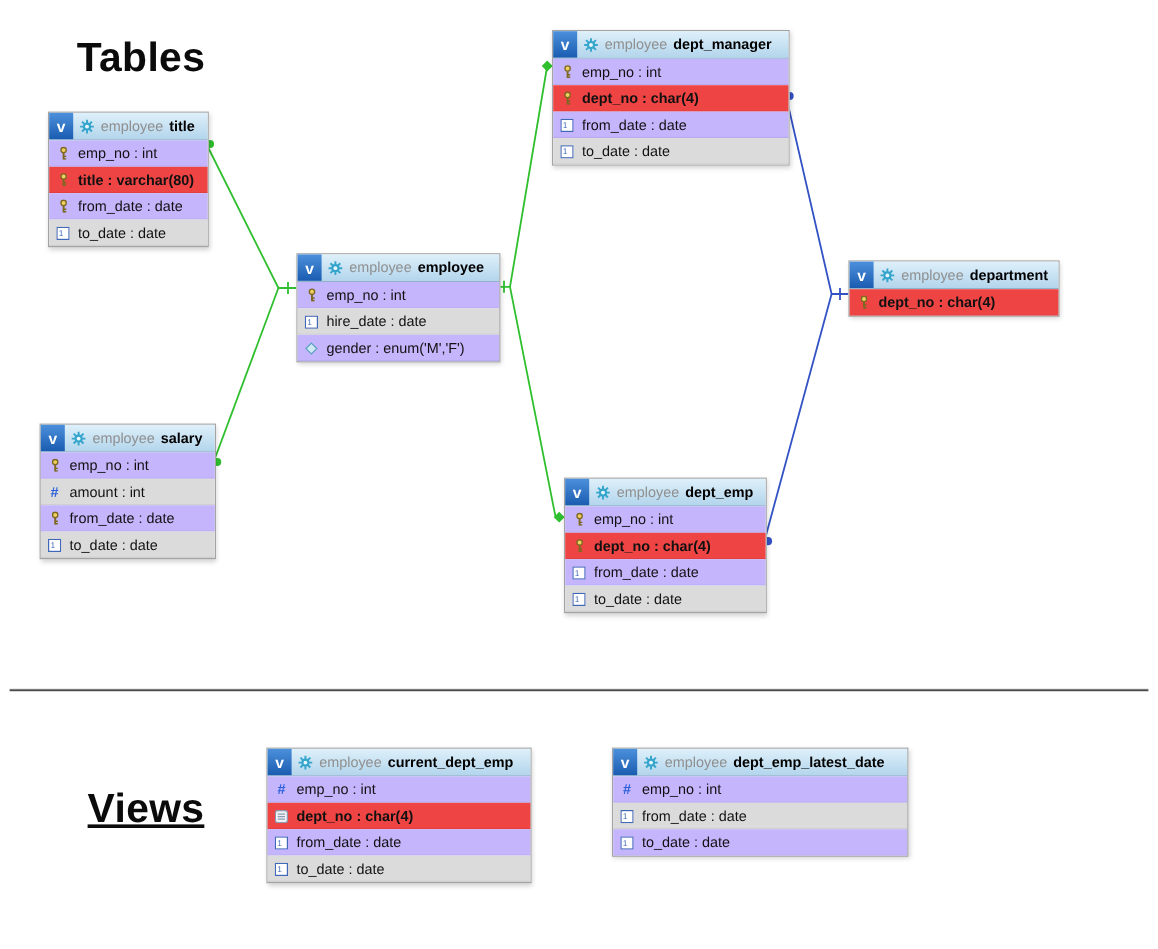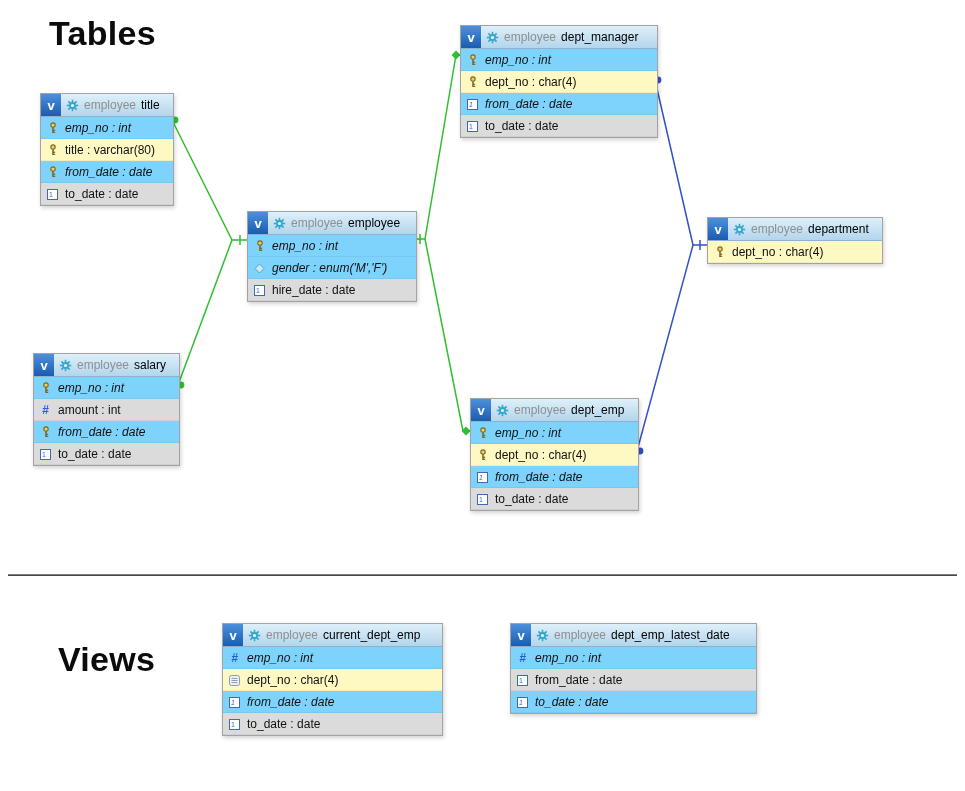--- a/index.html
+++ b/index.html
@@ -2,25 +2,25 @@
 <html><head>
 <meta charset="utf-8">
 <style>
   html,body { margin:0; padding:0; background:#ffffff; }
   .canvas {
     position:relative; width:965px; height:791px; background:#ffffff;
     font-family:"Liberation Sans", sans-serif; overflow:hidden;
   }
   svg.connectors { position:absolute; left:0; top:0; width:965px; height:791px; pointer-events:none; }
   .heading {
-    position:absolute; margin:0; font-size:34px; font-weight:bold;
+    position:absolute; margin:15px; font-size:34px; font-weight:bold;
     color:#0b0b0b; letter-spacing:0.3px;
   }
   .tables-heading { left:49px; top:14px; }
-  .views-heading  { left:58px; top:640px; }
+  .views-heading  { left:58px; top:640px;text-decoration:underline; }
   .divider {
     position:absolute; left:8px; top:574px; width:949px; height:2px;
     background:linear-gradient(#9a9a9a,#2c2c2c);
   }
   .db-table {
     position:absolute; border:1px solid #a3a3a3; background:#ffffff;
     box-shadow:1px 2px 4px rgba(0,0,0,0.18); font-size:12px; color:#111;
   }
   .tbl-header {
     height:22px; display:flex; align-items:center; gap:5px;
@@ -28,29 +28,29 @@
     border-bottom:1px solid #8fb2cc; padding-right:6px; white-space:nowrap;
   }
   .v-badge {
     width:20px; height:22px; flex:0 0 20px;
     background:linear-gradient(#4c90dc,#1a5cb0);
     color:#fff; font-weight:bold; font-size:13px;
     display:flex; align-items:center; justify-content:center;
   }
   .gear { display:inline-flex; width:13px; height:13px; }
   .schema { color:#8f8f8f; }
-  .tname  { font-weight:normal; color:#000; }
+  .tname  { font-weight:bold; color:#000; }
   .tbl-row {
     height:22px; display:flex; align-items:center; gap:6px; padding-left:5px;
     white-space:nowrap; background:#ffffff;
     box-shadow:inset 0 -1px 0 rgba(0,0,0,0.05);
   }
-  .bg-pink { background:#fef9c3; }
+  .bg-pink { background:#ef4444;font-weight:bold; }
   .bg-gray { background:#dbdbdb; }
-  .bg-white { background:#7dd3fc;font-style:italic; }
+  .bg-white { background:#c4b5fd; }
   .col-icon { width:13px; flex:0 0 13px; display:inline-flex; justify-content:center; align-items:center; }
   .int-glyph { color:#2b5fd9; font-weight:bold; font-size:12px; font-family:"Liberation Sans",sans-serif; }
   .col-label { color:#111; }
 </style>
 </head>
 <body>
 
 <div class="canvas">
   <svg class="connectors" id="connectors">
       <polyline points="172,120 232,240 247,240" fill="none" stroke="#2fbf2f" stroke-width="1.5" stroke-linejoin="round"></polyline>
@@ -215,36 +215,36 @@
           <span class="col-icon">
             <svg width="10" height="12" viewBox="0 0 10 12">
               <circle cx="5" cy="3.1" r="2.2" fill="#f0d060" stroke="#7d6820" stroke-width="1.1"></circle>
               <line x1="5" y1="5.3" x2="5" y2="11" stroke="#7d6820" stroke-width="1.6"></line>
               <line x1="5" y1="8.3" x2="7.2" y2="8.3" stroke="#7d6820" stroke-width="1.2"></line>
               <line x1="5" y1="10.4" x2="7.2" y2="10.4" stroke="#7d6820" stroke-width="1.2"></line>
             </svg>
           </span>
           <span class="col-label">emp_no : int</span>
         </div>
+        <div class="tbl-row bg-gray">
+          <span class="col-icon">
+            <svg width="11" height="11" viewBox="0 0 11 11">
+              <rect x="0.5" y="0.5" width="10" height="10" fill="#ffffff" stroke="#4068b8" stroke-width="1"></rect>
+              <text x="2" y="7.6" font-size="7" fill="#4068b8" font-family="sans-serif">1</text>
+            </svg>
+          </span>
+          <span class="col-label">hire_date : date</span>
+        </div>
         <div class="tbl-row bg-white">
           <span class="col-icon">
             <svg width="11" height="11" viewBox="0 0 11 11">
               <polygon points="5.5,1 10,5.5 5.5,10 1,5.5" fill="#cfe8f4" stroke="#5aa0c0" stroke-width="1"></polygon>
             </svg>
           </span>
           <span class="col-label">gender : enum('M','F')</span>
-        </div>
-        <div class="tbl-row bg-gray">
-          <span class="col-icon">
-            <svg width="11" height="11" viewBox="0 0 11 11">
-              <rect x="0.5" y="0.5" width="10" height="10" fill="#ffffff" stroke="#4068b8" stroke-width="1"></rect>
-              <text x="2" y="7.6" font-size="7" fill="#4068b8" font-family="sans-serif">1</text>
-            </svg>
-          </span>
-          <span class="col-label">hire_date : date</span>
         </div>
       </div>
       <div class="db-table" style="left: 33px; top: 353px; width: 145px;">
         <div class="tbl-header">
           <span class="v-badge">v</span>
           <span class="gear">
             <svg width="13" height="13" viewBox="0 0 13 13">
               <g stroke="#35a5cc" stroke-width="1.6">
                 <line x1="6.5" y1="0.8" x2="6.5" y2="12.2"></line>
                 <line x1="0.8" y1="6.5" x2="12.2" y2="6.5"></line>

